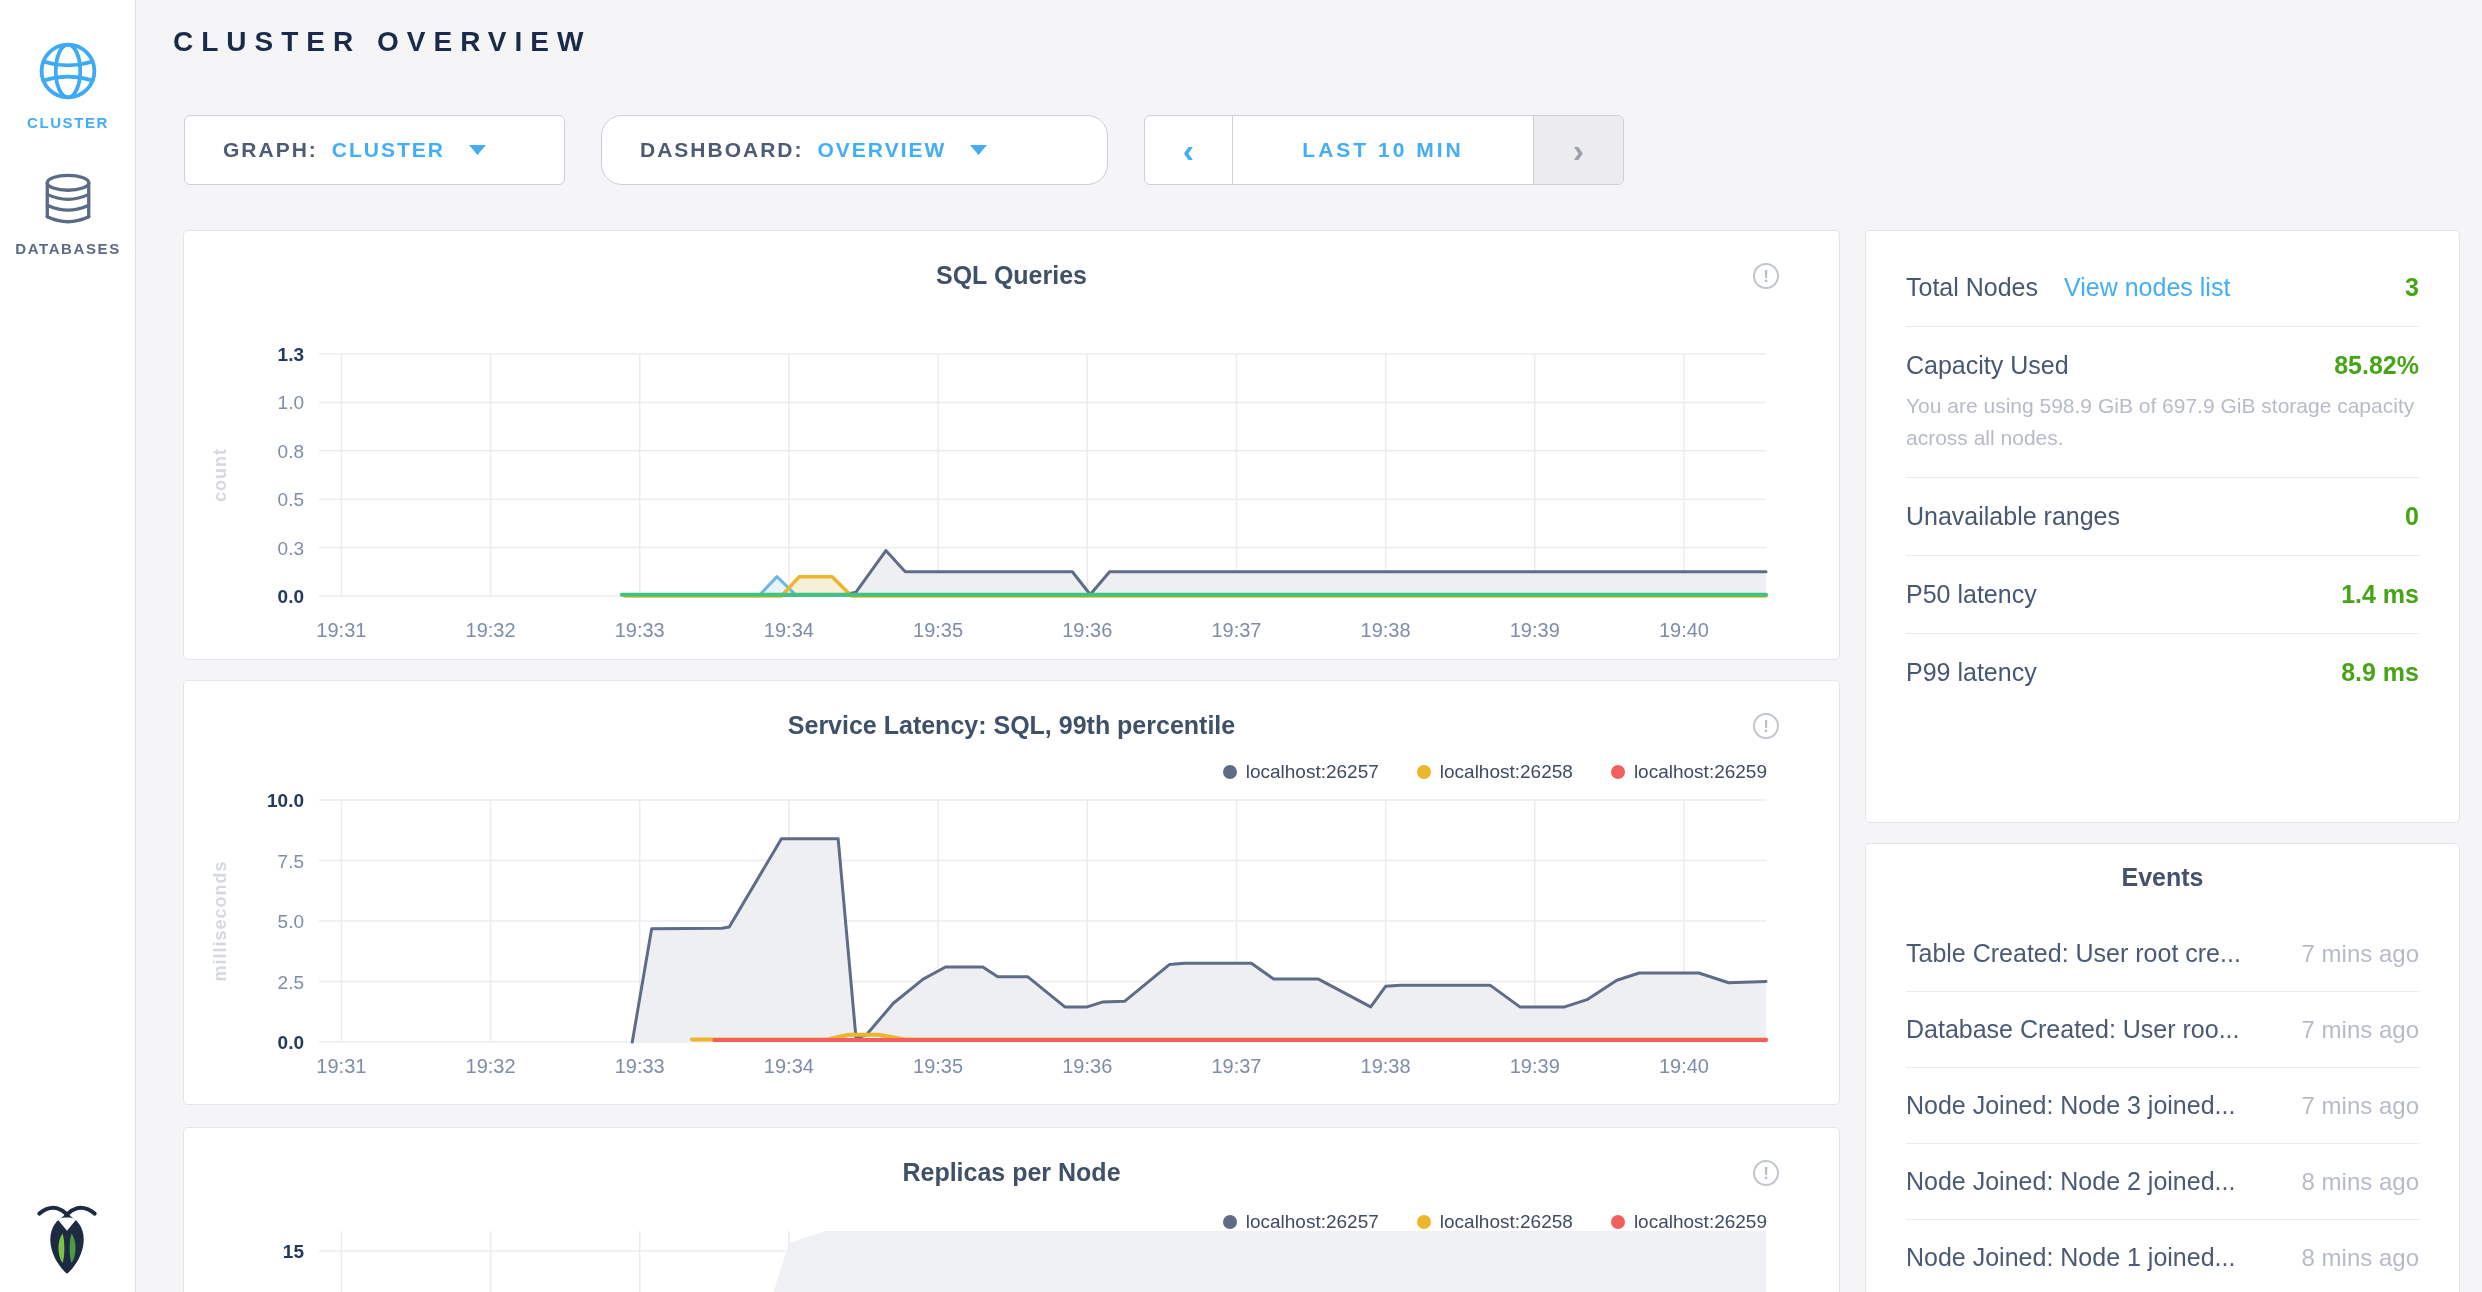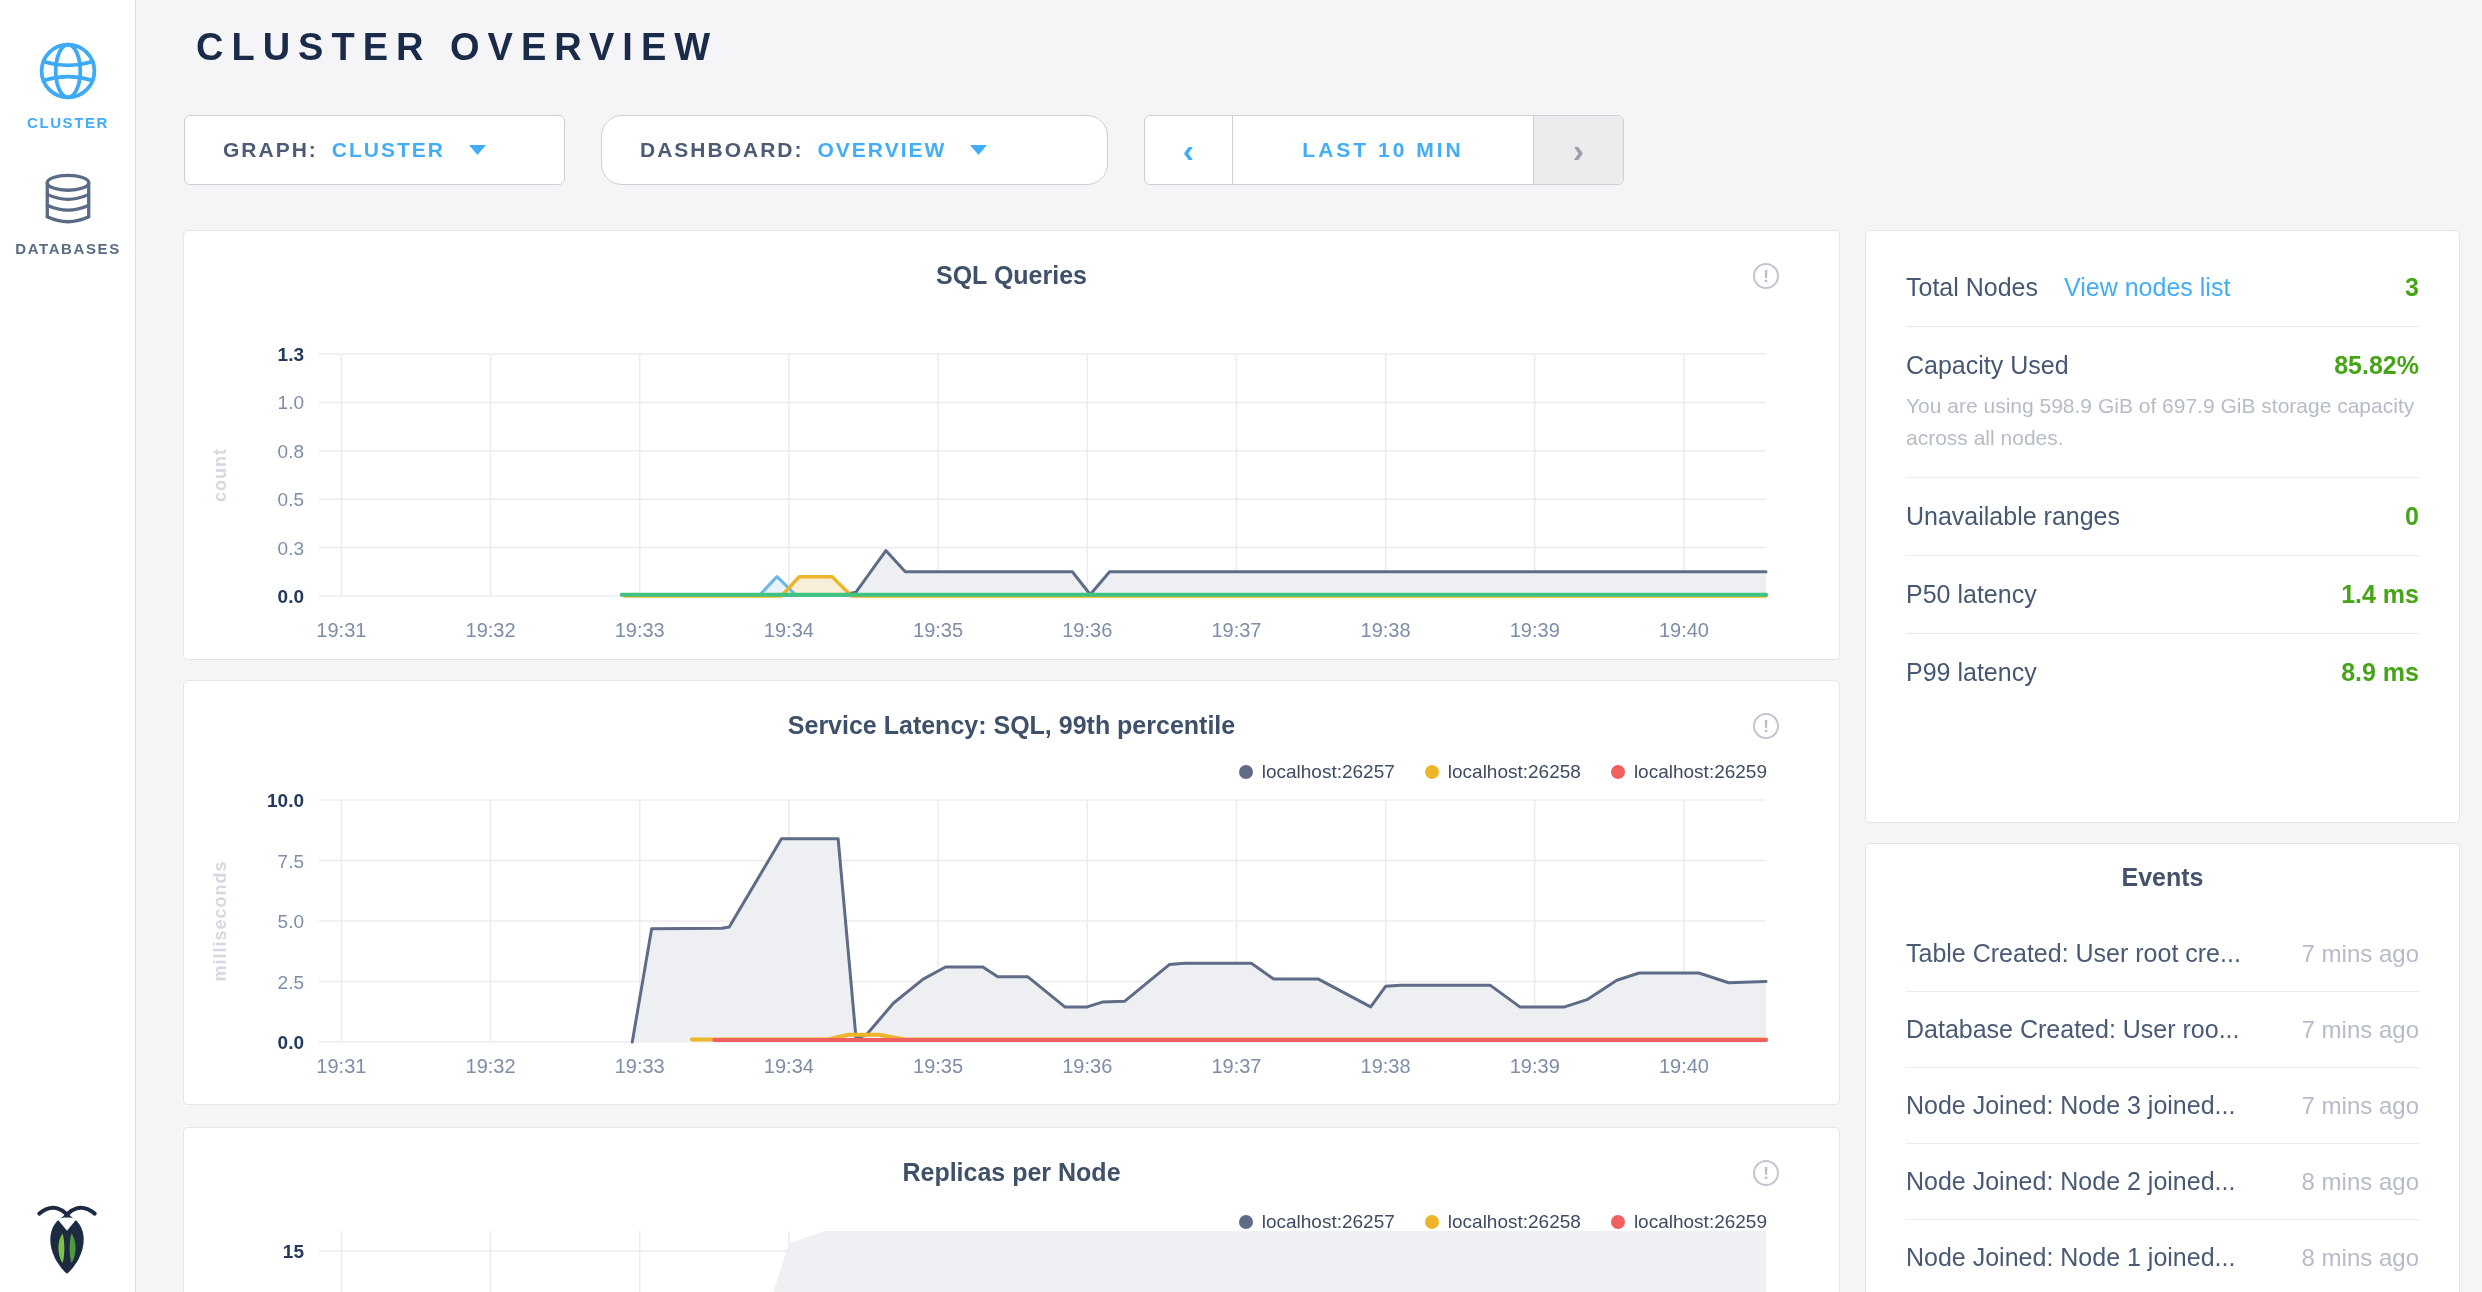--- a/index.html
+++ b/index.html
@@ -10,21 +10,21 @@
   .sidebar { position:absolute; left:0; top:0; width:136px; height:1292px;
     background:#fff; border-right:1px solid #DCDEE3; }
   .nav-item { position:absolute; left:0; width:136px; text-align:center; cursor:pointer; }
   .nav-item .lbl { display:block; margin-top:10px; font-size:15px; font-weight:bold;
     letter-spacing:1.6px; }
   .nav-cluster { top:38px; } .nav-cluster .lbl { color:var(--accent); }
   .nav-databases { top:172px; } .nav-databases .lbl { color:#5A6B85; }
   .logo { position:absolute; left:34px; top:1198px; width:66px; height:80px; }
 
   
-  .page-title { position:absolute; left:196px; top:26px; font-size:38px; font-weight:bold;
+  .page-title { position:absolute; left:173px; top:26px; font-size:28px; font-weight:bold;
     letter-spacing:8px; color:var(--title-navy); }
   .ctl { position:absolute; top:115px; height:70px; background:#fff;
     border:1px solid #CBCFD6; border-radius:6px; display:flex; align-items:center; }
   .dd { padding:0 30px 0 38px; cursor:pointer; }
   .dd .dd-label { font-size:21px; font-weight:bold; letter-spacing:2px; color:#4D5B75; }
   .dd .dd-value { font-size:21px; font-weight:bold; letter-spacing:2px; color:var(--accent);
     margin-left:14px; }
   .dd .caret { margin-left:24px; display:inline-block; }
   .dd-graph { left:184px; width:381px; }
   .dd-dashboard { left:601px; width:507px;border-radius:21px; }
@@ -42,21 +42,21 @@
     overflow:hidden; }
   .chart-card { left:183px; width:1657px; }
   #card-sql { top:230px; height:430px; }
   #card-latency { top:680px; height:425px; }
   #card-replicas { top:1127px; height:300px; }
   .chart-title { position:absolute; left:0; right:0; top:30px; text-align:center;
     font-size:25px; font-weight:bold; color:#3F5069; }
   .info-icon { position:absolute; right:60px; top:32px; width:26px; height:26px;
     border:2px solid #C2C6CE; border-radius:50%; color:#B8BDC7; font-size:17px;
     font-weight:bold; text-align:center; line-height:23px; cursor:pointer; }
-  .legend { position:absolute; right:72px; display:flex; gap:30px; }
+  .legend { position:absolute; right:72px; display:flex; gap:38px; }
   .legend-item { display:flex; align-items:center; gap:9px; cursor:pointer; }
   .legend-dot { width:14px; height:14px; border-radius:50%; }
   .legend-label { font-size:19px; color:#3F4B63; }
   #card-latency .legend { top:760px; margin-top:-680px; }  
   #card-replicas .legend { top:1210px; margin-top:-1127px; }
   .chart-svg { position:absolute; left:0; }
   #svg-0 { top:90px; }  #svg-1 { top:100px; } #svg-2 { top:103px; }
 
   
   .side-card { left:1865px; width:595px; }

